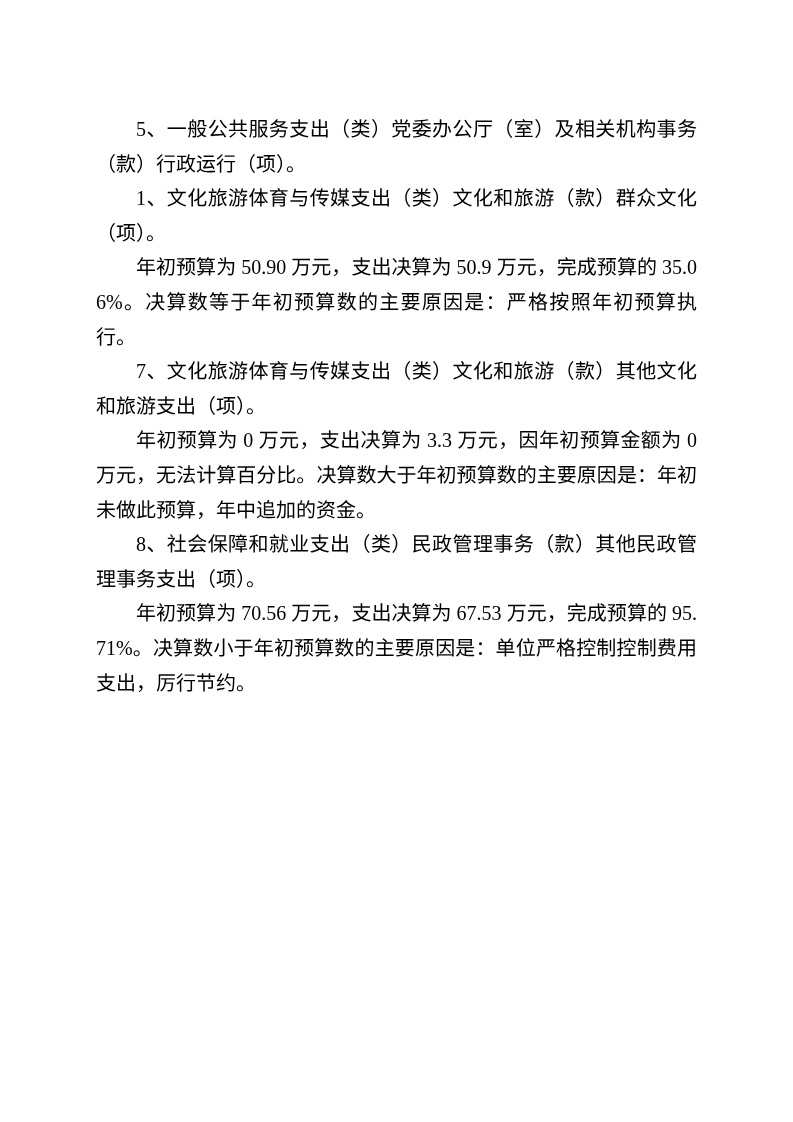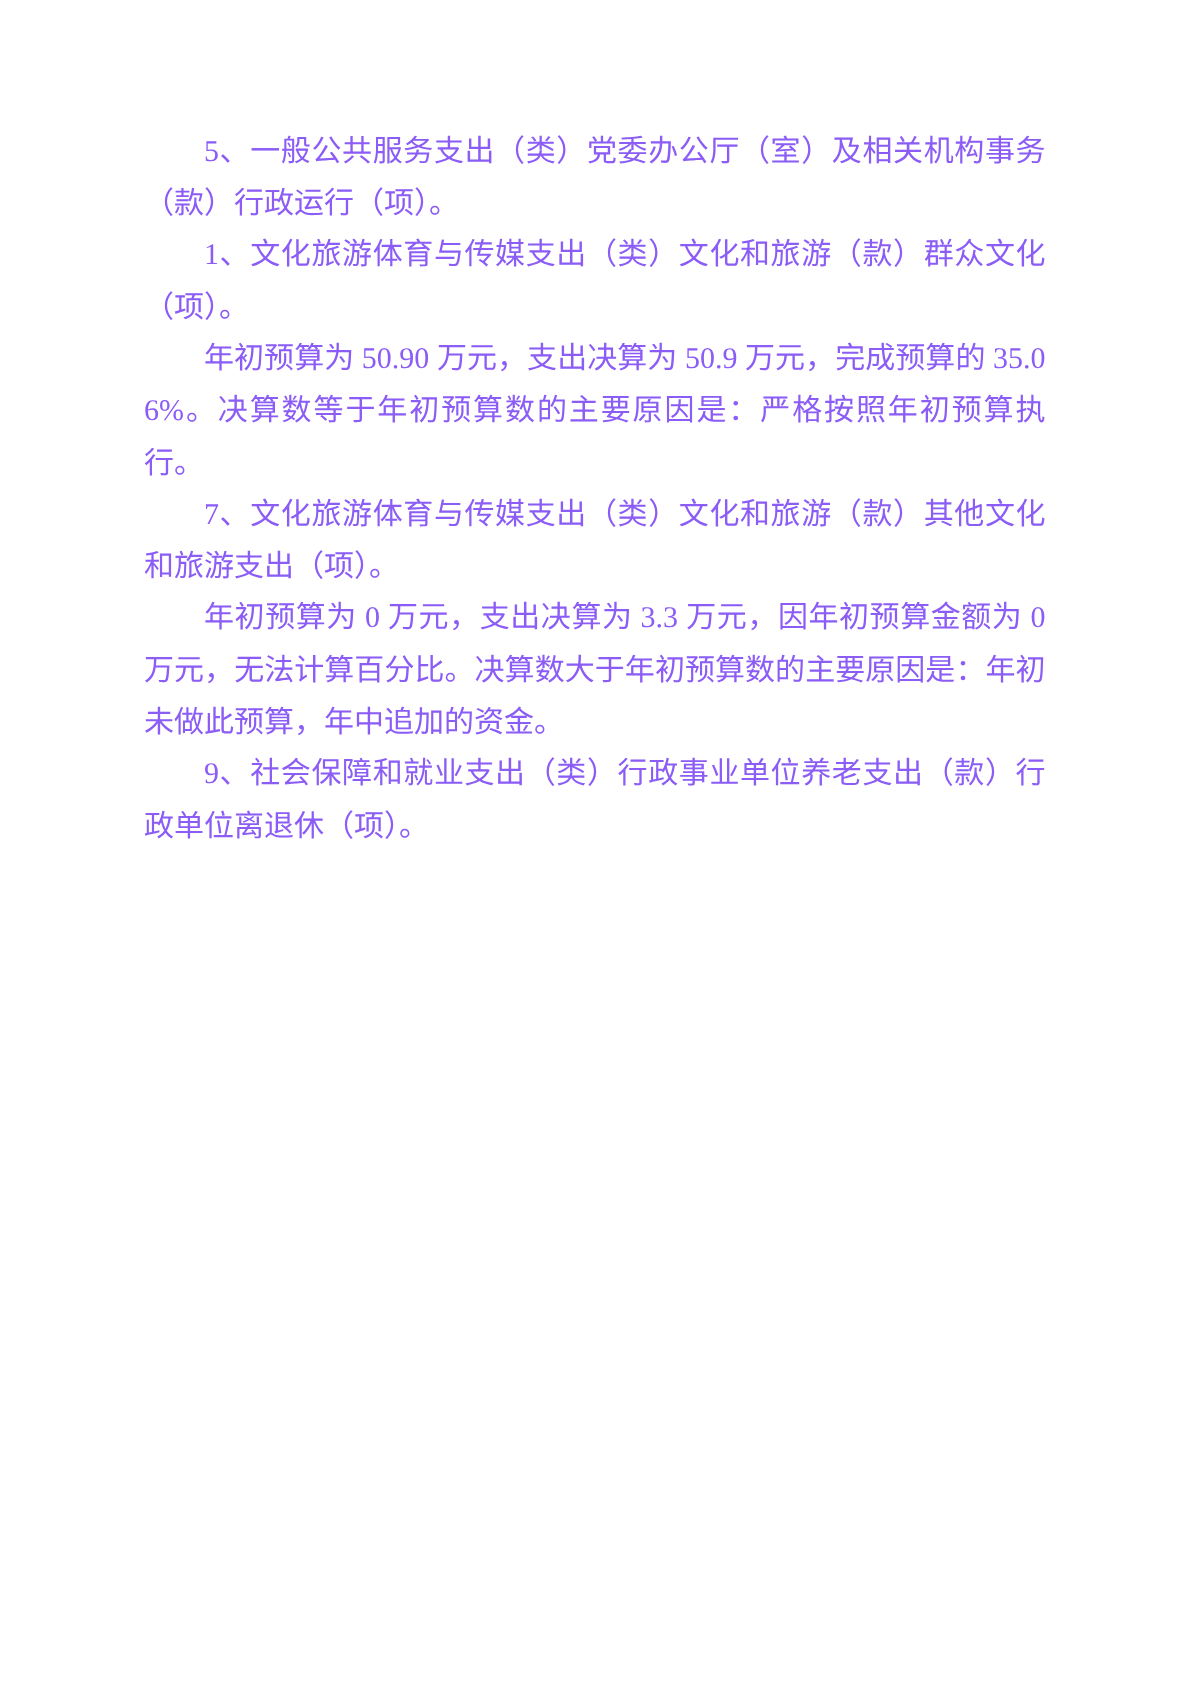--- a/index.html
+++ b/index.html
@@ -7,25 +7,25 @@
     padding: 0;
     background: #ffffff;
   }
   .page {
     position: relative;
     width: 793px;
     height: 1122px;
     margin: 0 auto;
     background: #ffffff;
     box-sizing: border-box;
-    padding: 84px 96px 0 96px;
+    padding: 112px 96px 0 96px;
     font-family: "Liberation Serif", "DejaVu Serif", serif;
     font-size: 20px;
     line-height: 34.6px;
-    color: #8b5cf6;
+    color: #000000;
     overflow: hidden;
   }
   .doc p {
     margin: 0;
     padding: 0;
     text-indent: 2em;
     text-align: justify;
     text-justify: inter-ideograph;
     word-break: break-all;
   }
@@ -43,19 +43,22 @@
     <section>
       <p>1、文化旅游体育与传媒支出（类）文化和旅游（款）群众文化（项）。</p>
       <p>年初预算为 50.90 万元，支出决算为 50.9 万元，完成预算的 35.06%。决算数等于年初预算数的主要原因是：严格按照年初预算执行。</p>
     </section>
 
     <section>
       <p>7、文化旅游体育与传媒支出（类）文化和旅游（款）其他文化和旅游支出（项）。</p>
       <p>年初预算为 0 万元，支出决算为 3.3 万元，因年初预算金额为 0 万元，无法计算百分比。决算数大于年初预算数的主要原因是：年初未做此预算，年中追加的资金。</p>
     </section>
 
+    <section>
+      <p>8、社会保障和就业支出（类）民政管理事务（款）其他民政管理事务支出（项）。</p>
+      <p>年初预算为 70.56 万元，支出决算为 67.53 万元，完成预算的 95.71%。决算数小于年初预算数的主要原因是：单位严格控制控制费用支出，厉行节约。</p>
+    </section>
 
     <section>
-      <p>9、社会保障和就业支出（类）行政事业单位养老支出（款）行政单位离退休（项）。</p>
     </section>
 
   </div>
 </div>
 
 </body></html>

